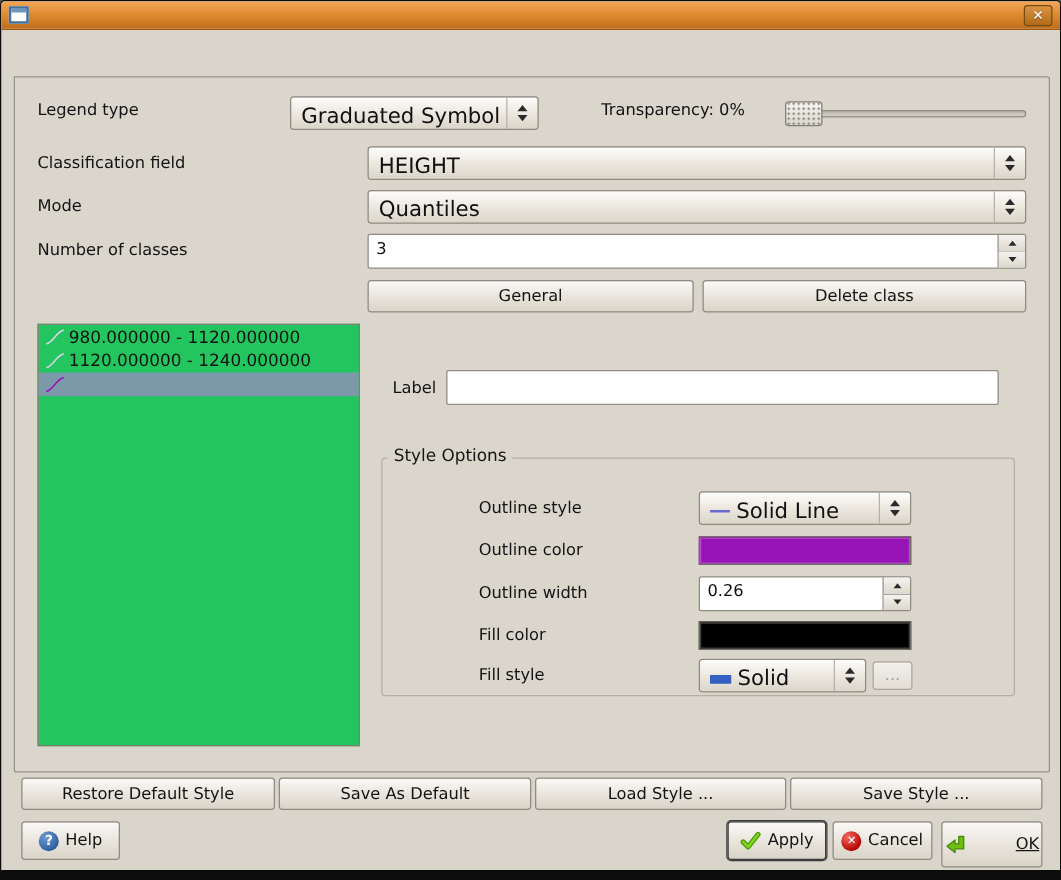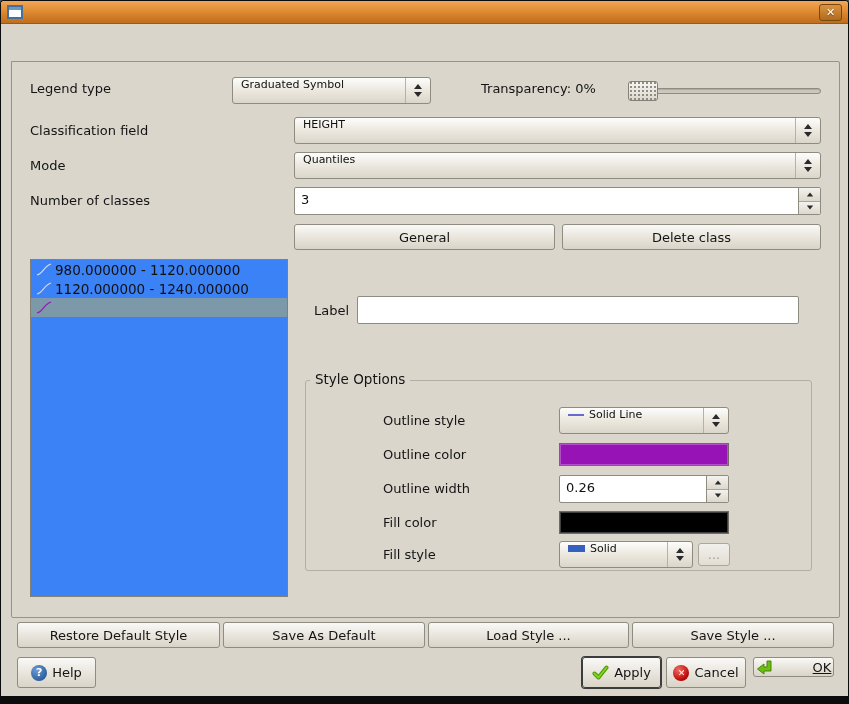--- a/index.html
+++ b/index.html
@@ -54,24 +54,24 @@
   
   .page{
     position:absolute; left:10px; top:60px; width:829px; height:557px;
     background:#dad6cc; border:1px solid #96938a; border-radius:0 2px 2px 2px;
   }
 
   .lbl{ position:absolute; font-size:13px; color:#141414; white-space:nowrap; }
 
   
   .combo{
-    position:absolute; display:flex; align-items:flex-start;
+    position:absolute; display:flex; align-items:flex-end;
     background:linear-gradient(#fdfdfc,#ece8df 50%,#dbd6ca);
     border:1px solid #8e8b81; border-radius:3px;
-    font-size:11px; color:#101010;
+    font-size:17px; color:#101010;
   }
   .combo-text{ padding-left:8px; display:flex; align-items:center; gap:5px; white-space:nowrap; }
   .combo-arrows{ margin-left:auto; height:100%; width:25px;
     border-left:1px solid #b5b1a6; display:flex; flex-direction:column;
     align-items:center; justify-content:center; gap:3px; }
   .tri-up{ width:0;height:0;border-left:4px solid transparent;border-right:4px solid transparent;border-bottom:5px solid #2a2a2a; }
   .tri-down{ width:0;height:0;border-left:4px solid transparent;border-right:4px solid transparent;border-top:5px solid #2a2a2a; }
 
   
   .spin{
@@ -101,21 +101,21 @@
   .slider-handle{ position:absolute; width:30px; height:20px;
     background:
       radial-gradient(circle, #8f8c83 0.9px, transparent 1.1px),
       linear-gradient(#f7f5f2,#dcd8cd);
     background-size:4px 4px, 100% 100%;
     background-position:center, 0 0;
     background-repeat:repeat, no-repeat;
     border:1px solid #838077; border-radius:3px; }
 
   
-  .classlist{ position:absolute; background:#3b82f6; border:1px solid #827f76; }
+  .classlist{ position:absolute; background:#22c55e; border:1px solid #827f76; }
   .list-row{ height:19px; display:flex; align-items:center; font-size:13.5px; color:#111; }
   .list-row.selected{ background:#7c99aa; color:#fff; }
   .row-icon{ width:18px; height:15px; margin:0 2px 0 4px; flex:none; }
   .row-text{ white-space:nowrap; }
 
   
   .text-input{ position:absolute; background:#fff; border:1px solid #8e8b81; border-radius:2px;
     font-size:13px; padding:0 6px; font-family:inherit; color:#101010; }
 
   
@@ -216,21 +216,21 @@
       <div class="list-row selected">
         <svg class="row-icon" viewBox="0 0 18 15">
           <path d="M2 13 C 8 12, 9 4, 16 2" fill="none" stroke-width="1.2" stroke="#9813b6"></path>
         </svg>
       </div>
     </div>
 
     <div class="lbl" style="left:302px; top:241px;">Label</div>
     <input class="text-input" style="left: 345px; top: 234px; width: 442px; height: 28px;" value="">
 
-    <div class="group" style="left:293px; top:318px; width:507px; height:191px;">
+    <div class="group" style="left:293px; top:304px; width:507px; height:191px;">
       <div class="group-title">Style Options</div>
 
       <div class="lbl" style="left:77px; top:32px;">Outline style</div>
       <div class="combo" style="left:253px; top:26px; width:170px; height:27px;">
         <div class="combo-text">
           <span class="mini-line"></span>
           <span>Solid Line</span>
         </div>
         <div class="combo-arrows">
             <i class="tri-up"></i>
@@ -298,20 +298,20 @@
       <path d="M2.5 9.5 L6.5 13.5 L14.5 3.5" fill="none" stroke="#7fd41f" stroke-width="2" stroke-linecap="round" stroke-linejoin="round"></path>
     </svg>
     <span>Apply</span>
   </div>
 
   <div class="btn" style="left:665px; top:656px; width:80px; height:31px;">
     <span class="circle-icon cancel-circle">✕</span>
     <span>Cancel</span>
   </div>
 
-  <div class="btn" style="left:752px; top:656px; width:81px; height:20px;gap:40px;">
+  <div class="btn" style="left:752px; top:656px; width:81px; height:37px;gap:40px;">
     <svg class="footer-icon" viewBox="0 0 17 17">
       <path d="M11 2 h4 v10 h-7 v3 l-6.5 -5 6.5 -5 v3 h3 z" fill="#6cbe11" stroke="#47850a" stroke-width="1" stroke-linejoin="round"></path>
     </svg>
     <span class="ok-underline">OK</span>
   </div>
 
 </div>
 
 </body></html>

